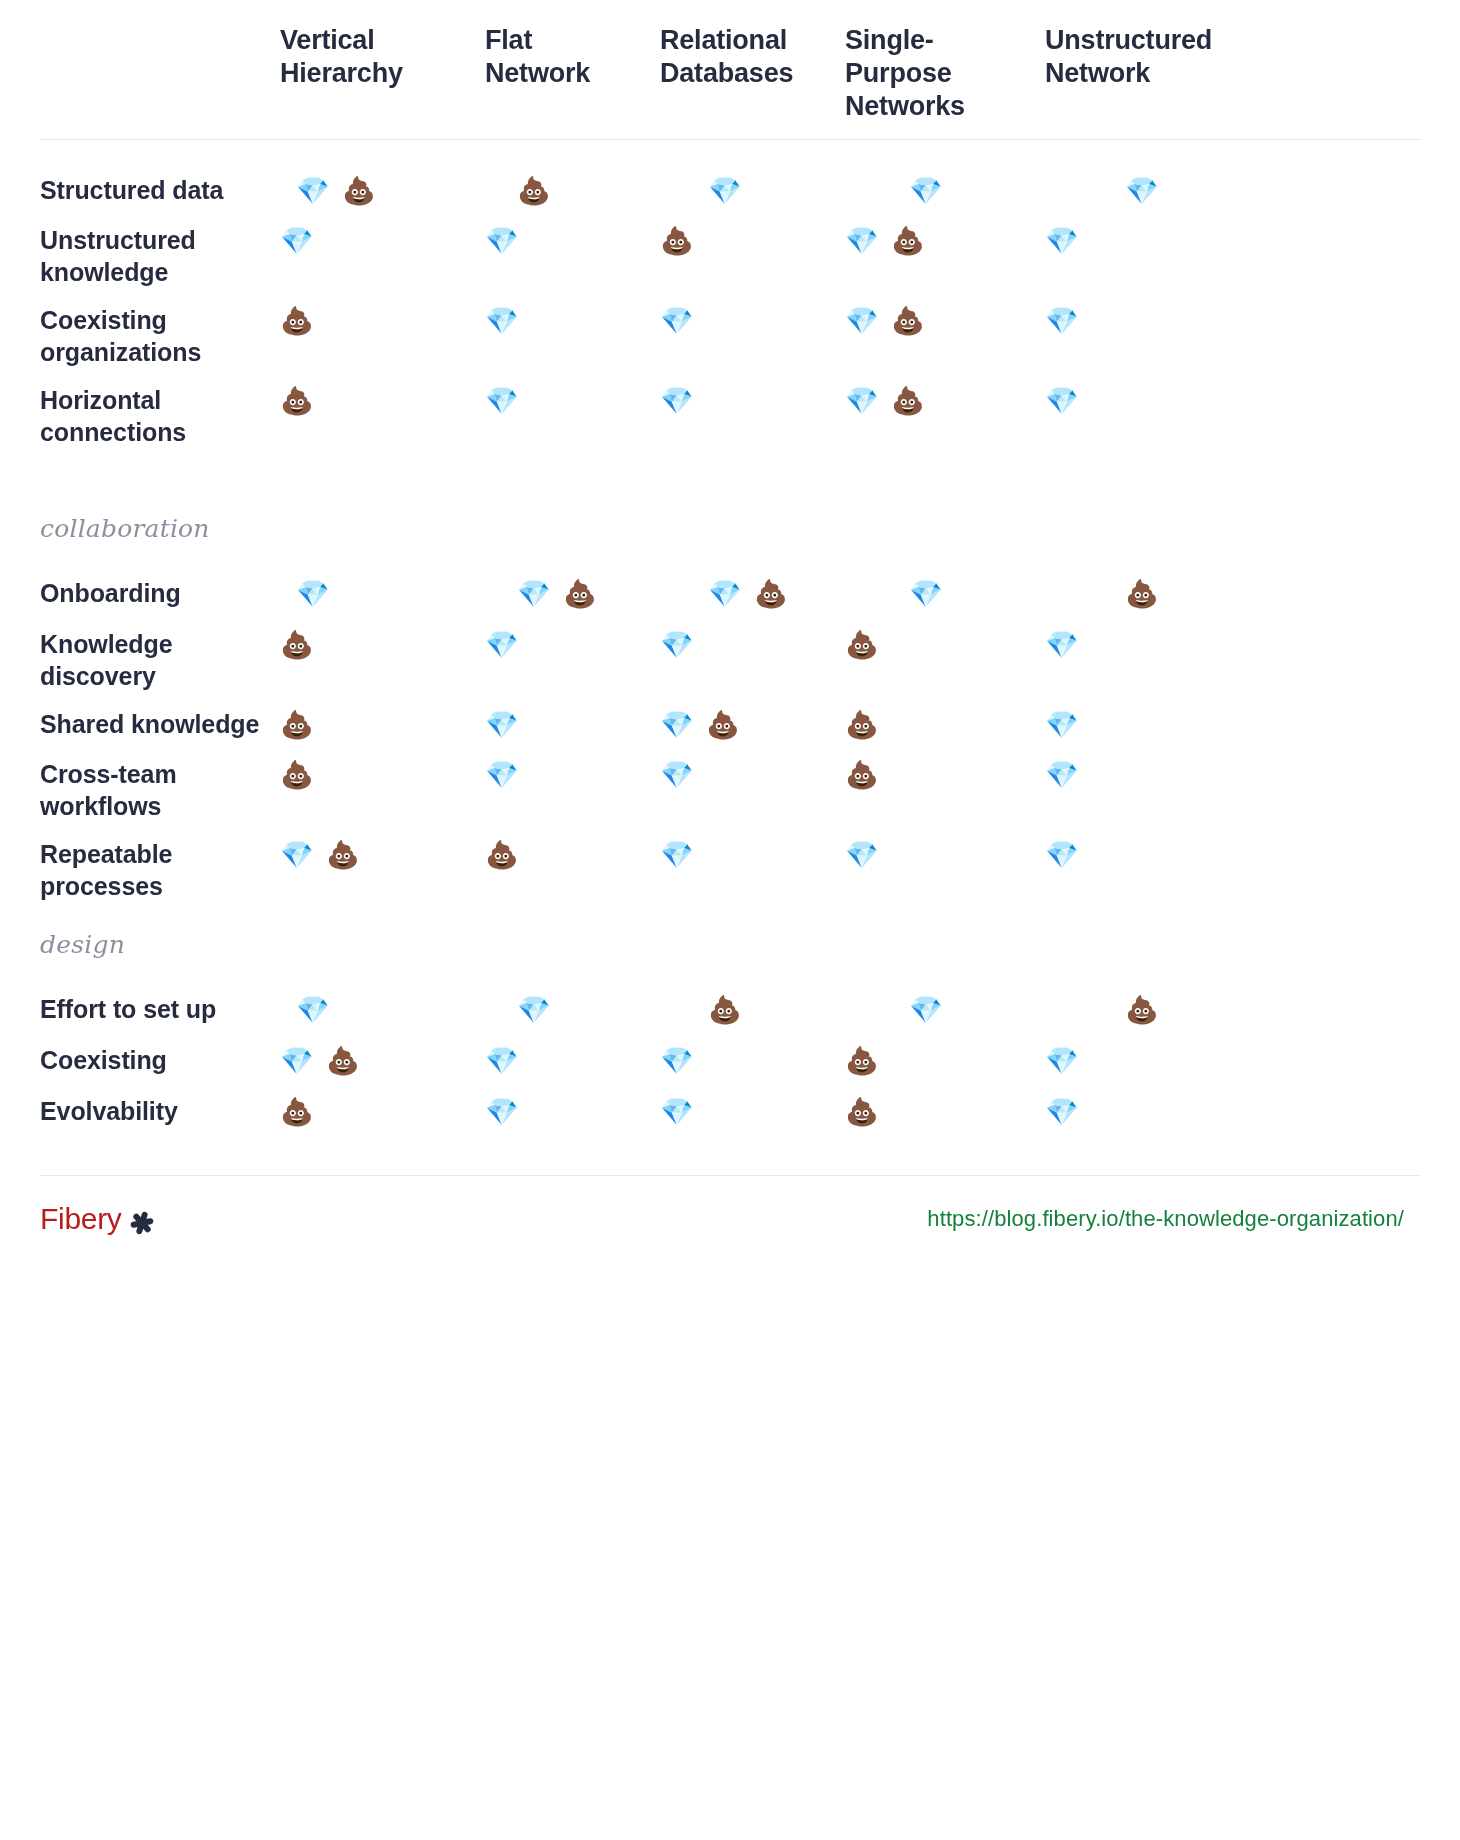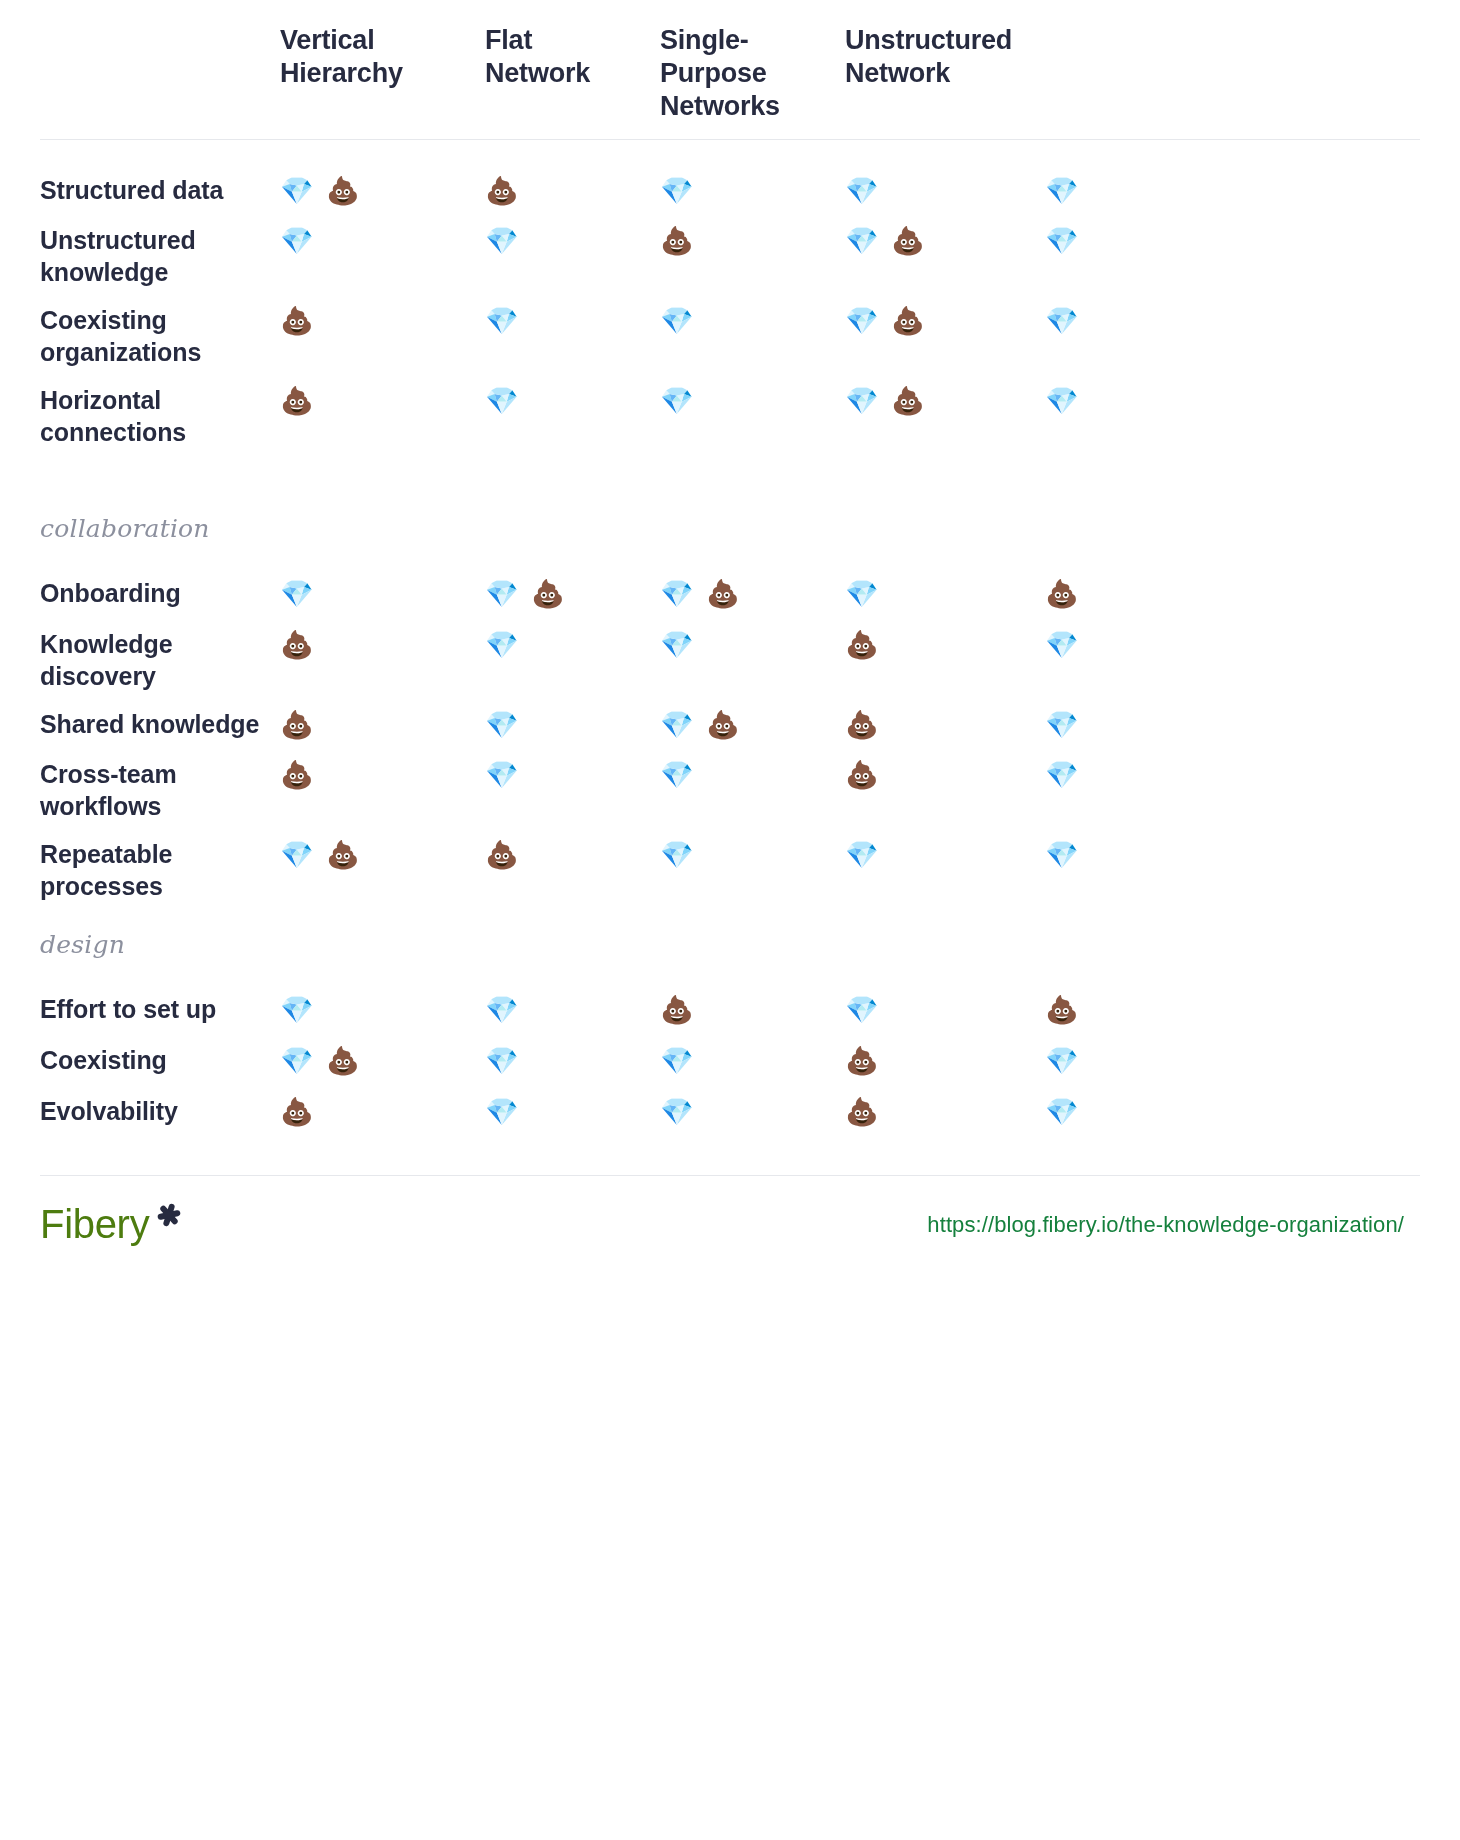--- a/index.html
+++ b/index.html
@@ -77,41 +77,41 @@
   }
   .cell {
     font-family: "DejaVu Sans", sans-serif;
     font-size: 27px;
     line-height: 1.28;
     white-space: nowrap;
     letter-spacing: 2px;
   }
 
   
-  .rowgap-1 { margin-top: 34px; }
+  .rowgap-1 { margin-top: 34px; gap: 16px; }
   .rowgap-2 { margin-top: 16px; }
 
   
   .foot-rule {
     height: 1px;
     background: #e6e8ec;
     margin-top: 46px;
   }
   .footer {
     display: flex;
     align-items: center;
     justify-content: space-between;
     margin-top: 26px;
   }
   .brand {
     display: flex;
-    align-items: flex-start;
-    font-size: 40px;
+    align-items: flex-end;
+    font-size: 30px;
     font-weight: 400;
-    color: #4d7c0f;
+    color: #b91c1c;
     letter-spacing: -0.3px;
   }
   .brand-mark {
     margin-left: 7px;
     display: inline-flex;
     align-items: center;
   }
   .foot-url {
     font-size: 22px;
     color: #15803d;
@@ -121,20 +121,21 @@
 </style>
 </head>
 <body>
 
 <div class="page">
 
   <div class="grid-row table-head">
     <div class="head-spacer"></div>
     <div class="col-head">Vertical Hierarchy</div>
     <div class="col-head">Flat Network</div>
+    <div class="col-head">Relational Databases</div>
     <div class="col-head">Single-Purpose Networks</div>
     <div class="col-head">Unstructured Network</div>
   </div>
   <div class="head-rule"></div>
 
 
   <div class="grid-row data-row rowgap-1">
     <div class="row-label">Structured data</div>
     <div class="cell">💎 💩</div>
     <div class="cell">💩</div>

